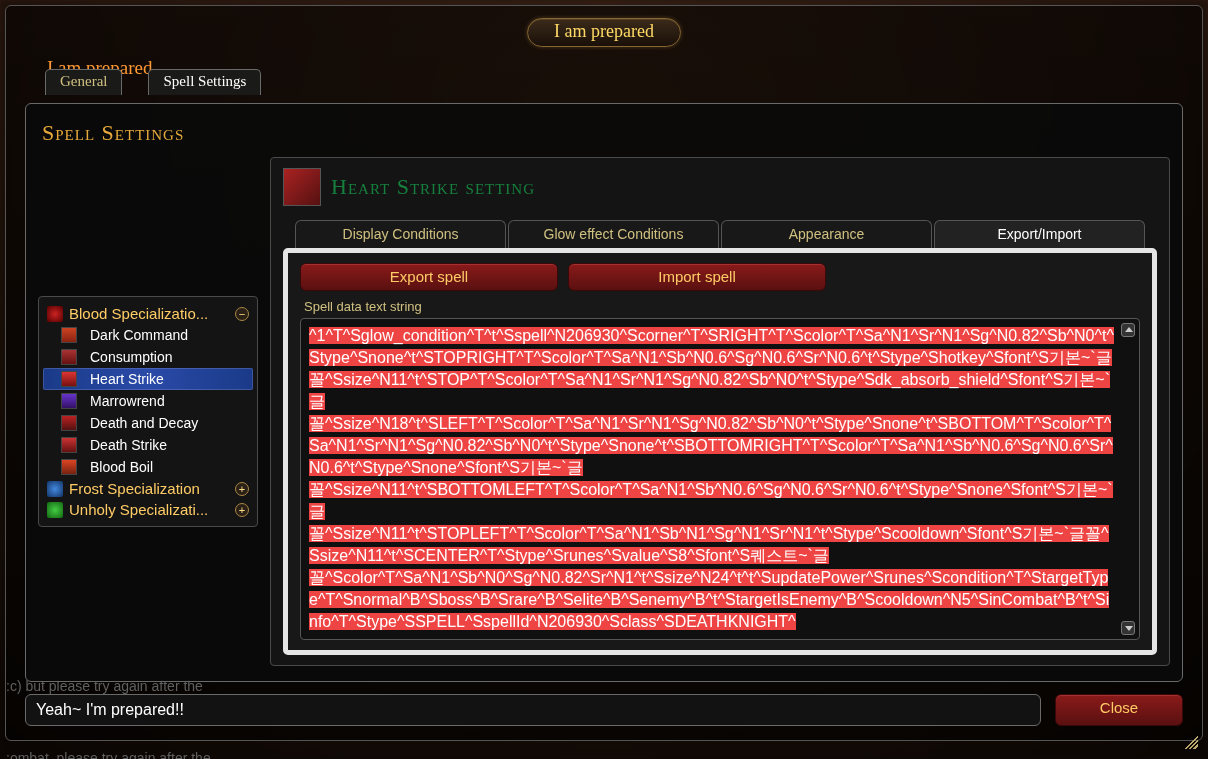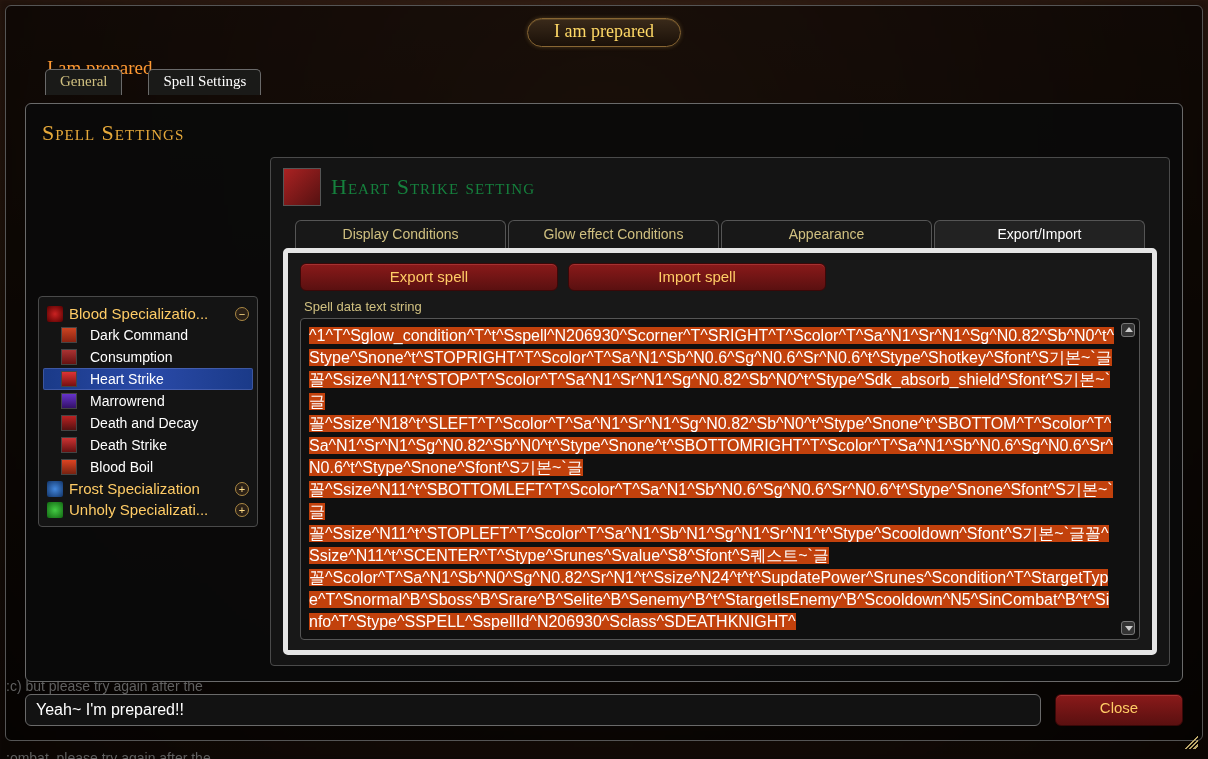--- a/index.html
+++ b/index.html
@@ -238,21 +238,21 @@
   }
   .textarea-wrap .txt {
     font-family: Arial, sans-serif;
     font-size: 16px;
     line-height: 22px;
     color: #fff;
     word-break: break-all;
     user-select: text;
   }
   .textarea-wrap .txt span.hl {
-    background: #c2410c;
+    background: #ef4444;
     padding: 0;
   }
   .scroll-arrow {
     position:absolute; right:4px; width:14px; height:14px;
     border:1px solid #777; border-radius:3px;
     background:#333;
     cursor:pointer;
   }
   .scroll-up{ top:4px; } .scroll-down{ bottom:4px; }
   .scroll-arrow::before{

